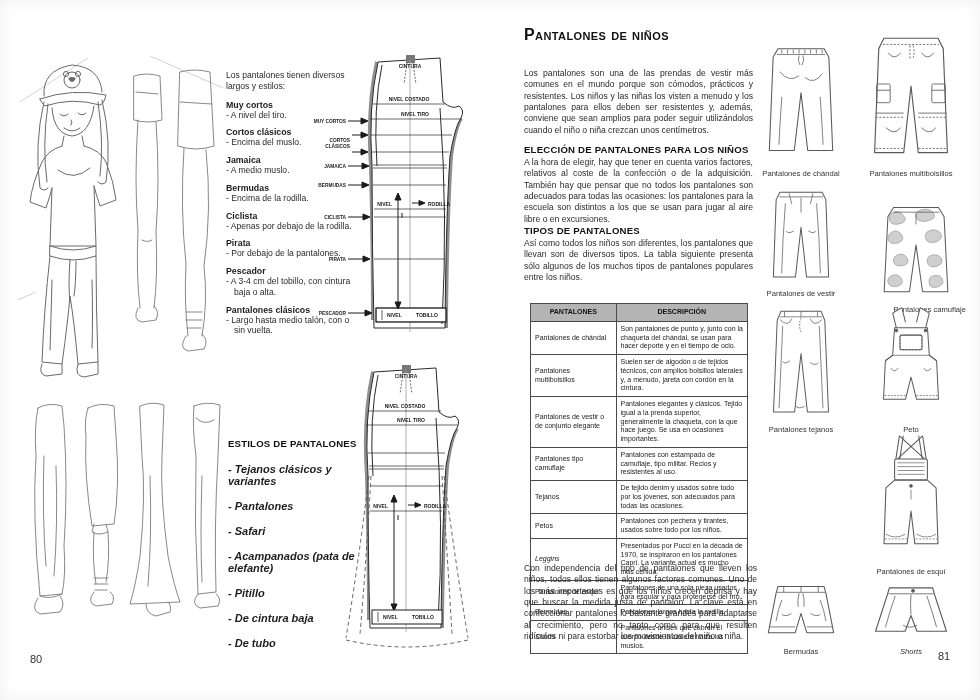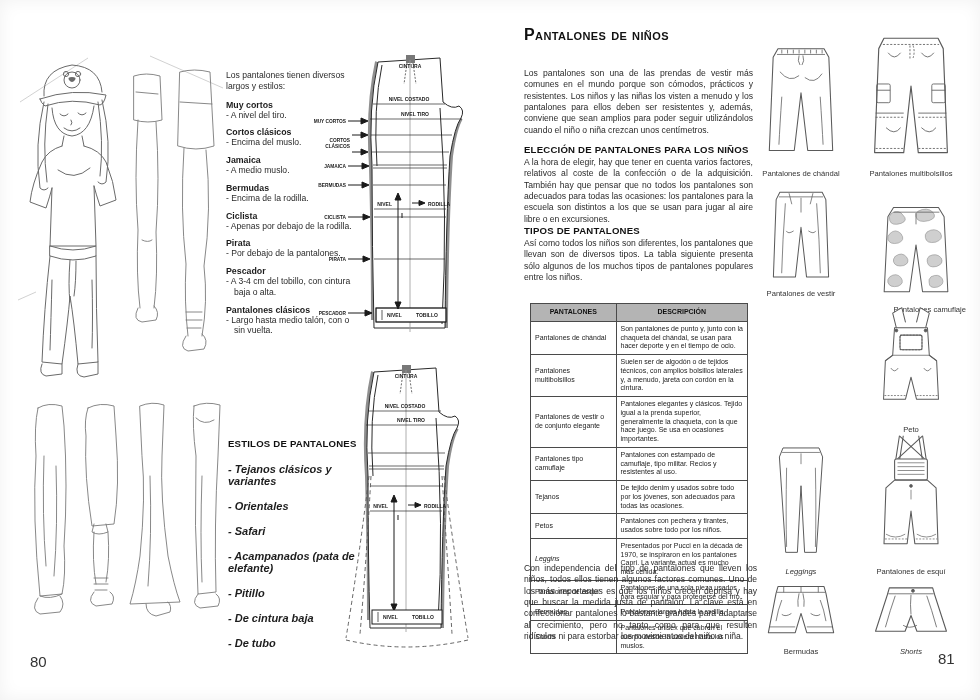--- a/index.html
+++ b/index.html
@@ -6,21 +6,21 @@
   body{width:980px;height:700px;background:#f3f3f1;font-family:"Liberation Sans",sans-serif;color:#222;position:relative;overflow:hidden;}
   .spread{position:absolute;inset:0;background:#fff;box-shadow:inset 0 0 18px rgba(0,0,0,.06);}
   .abs{position:absolute;}
   .pagetitle{font-weight:bold;font-variant:small-caps;font-size:16px;letter-spacing:.4px;color:#111;}
   .body-sm{font-size:8.6px;line-height:1.32;color:#2a2a2a;}
   .just{text-align:justify;}
   .itemname{font-weight:bold;font-size:8.8px;color:#1d1d1d;margin-top:7px;}
   .itemdesc{font-size:8.6px;line-height:1.25;color:#2a2a2a;padding-left:8px;text-indent:-8px;}
   .subhead{font-weight:bold;font-size:9.6px;color:#111;letter-spacing:.2px;}
   .styleitem{font-weight:bold;font-size:11px;color:#1d1d1d;margin-bottom:13px;font-style:italic;}
-  .pagenum{font-size:15px;color:#333;}
+  .pagenum{font-size:11px;color:#333;}
   table.types{border-collapse:collapse;width:218px;font-size:7px;line-height:1.25;}
   table.types th{background:#b4b4b4;border:1px solid #4a4a4a;font-size:7px;font-weight:bold;text-align:center;padding:4px 2px;color:#111;}
   table.types td{border:1px solid #4a4a4a;vertical-align:middle;padding:3px 4px;color:#222;}
   td.tname{width:78px;}
   td.tdesc{width:126px;}
   .it{font-style:italic;}
   figure.fig{margin:0;padding:0;display:flex;flex-direction:column;align-items:center;justify-content:flex-end;}
   figure.fig svg{flex:1 1 auto;}
   figcaption{font-size:7.6px;color:#333;text-align:center;margin-top:2px;white-space:nowrap;}
   svg text{font-family:"Liberation Sans",sans-serif;}
@@ -213,21 +213,21 @@
       <path d="M172 10 Q184 5 198 9 L196 60 Q192 130 194 196 L176 198 Q172 130 174 60 Q170 30 172 10 Z"></path>
       <path d="M174 22 Q182 30 192 24"></path>
       <path d="M180 80 Q178 140 180 186"></path>
       <path d="M176 198 q-8 10 2 14 l18 -2 q4 -8 -2 -12"></path>
     </g>
   </svg>
 
   <div class="abs" style="left:228px;top:438px;width:145px;">
     <div class="subhead" style="margin-bottom:14px;">ESTILOS DE PANTALONES</div>
     <div class="styleitem">- Tejanos clásicos y variantes</div>
-    <div class="styleitem">- Orientales</div>
+    <div class="styleitem">- Pantalones</div>
     <div class="styleitem">- Safari</div>
     <div class="styleitem">- Acampanados (pata de elefante)</div>
     <div class="styleitem">- Pitillo</div>
     <div class="styleitem">- De cintura baja</div>
     <div class="styleitem">- De tubo</div>
   </div>
 
   <svg class="abs" style="left:324px;top:356px;" width="163" height="300" viewBox="0 0 163 300">
     <g fill="none" stroke="#8f8f8f" stroke-width="6" stroke-linecap="butt">
       <path d="M50 16 Q40 62 44 120 Q46 200 46 264"></path>
@@ -417,53 +417,57 @@
         <path d="M28 60 q7 -5 12 1 q4 6 -3 9 q-9 2 -11 -4 q-1 -3 2 -6 Z"></path>
         <path d="M64 60 q8 -4 13 2 q3 6 -5 9 q-9 2 -10 -5 q-1 -3 2 -6 Z"></path>
         <path d="M22 82 q7 -5 12 1 q4 6 -3 9 q-9 2 -11 -4 q-1 -3 2 -6 Z"></path>
         <path d="M66 82 q8 -4 12 2 q3 6 -5 9 q-9 2 -9 -5 q-1 -3 2 -6 Z"></path>
       </g>
       <path d="M26 13 L75 13 M50 14 v12" fill="none" stroke="#5a5a5a" stroke-width="0.8"></path>
     </svg>
     <figcaption>Pantalones camuflaje</figcaption>
   </figure>
 
+  <figure class="fig abs" style="left:750px;top:304px;width:102px;height:130px;">
+    <svg width="92" height="116" viewBox="0 0 100 130">
+      <g fill="#fff" stroke="#5a5a5a" stroke-width="1.1" stroke-linejoin="round">
+        <path d="M28 8 L72 8 L76 18 L80 118 L57 118 L50 54 L43 118 L20 118 L24 18 Z"></path>
+      </g>
+      <g fill="none" stroke="#5a5a5a" stroke-width="0.8">
+        <path d="M27 14 L73 14"></path>
+        <path d="M32 8 v6 M50 8 v6 M68 8 v6"></path>
+        <path d="M27 17 Q36 26 40 16 M73 17 Q64 26 60 16"></path>
+        <path d="M50 15 q-3 8 0 16" stroke-dasharray="2 1.5"></path>
+        <path d="M30 24 Q28 70 26 114 M70 24 Q72 70 74 114"></path>
+        <path d="M38 62 q-5 4 -8 1 M60 64 q6 4 9 0"></path>
+        <path d="M44 112 q4 3 10 0"></path>
+      </g>
+    </svg>
+    <figcaption>Pantalones tejanos</figcaption>
+  </figure>
 
   <figure class="fig abs" style="left:856px;top:304px;width:110px;height:130px;">
     <svg width="100" height="116" viewBox="0 0 100 130">
       <g fill="#fff" stroke="#5a5a5a" stroke-width="1.1" stroke-linejoin="round">
         <path d="M34 26 L30 10 L40 4 L44 20 M66 26 L70 10 L60 4 L56 20"></path>
         <path d="M32 26 L68 26 L70 56 L78 62 L80 104 L56 104 L50 80 L44 104 L20 104 L22 62 L30 56 Z"></path>
         <rect x="38" y="34" width="24" height="16" rx="2"></rect>
       </g>
       <g fill="none" stroke="#5a5a5a" stroke-width="0.8">
         <path d="M38 34 h24 v16 h-24 Z" stroke-dasharray="2 1.5"></path>
         <circle cx="34" cy="29" r="1.6" fill="#5a5a5a"></circle>
           <circle cx="66" cy="29" r="1.6" fill="#5a5a5a"></circle>
         <path d="M22 62 L30 56 L70 56 L78 62"></path>
         <path d="M21 100 h23 M56 100 h23" stroke-dasharray="2 1.5"></path>
         <path d="M28 70 q4 6 8 0 M64 70 q4 6 8 0"></path>
       </g>
     </svg>
     <figcaption>Peto</figcaption>
   </figure>
 
-  <figure class="fig abs" style="left:750px;top:438px;width:102px;height:138px;">
-    <svg width="90" height="122" viewBox="0 0 100 135">
-      <g fill="#fff" stroke="#5a5a5a" stroke-width="1.1" stroke-linejoin="round">
-        <path d="M30 8 L70 8 L74 18 L67 124 L54 124 L50 50 L46 124 L33 124 L26 18 Z"></path>
-      </g>
-      <g fill="none" stroke="#5a5a5a" stroke-width="0.8">
-        <path d="M29 13 L71 13"></path>
-        <path d="M50 14 v12"></path>
-        <path d="M34 30 Q33 80 34 118 M66 30 Q67 80 66 118"></path>
-      </g>
-    </svg>
-    <figcaption class="it">Leggings</figcaption>
-  </figure>
 
   <figure class="fig abs" style="left:856px;top:430px;width:110px;height:146px;">
     <svg width="100" height="130" viewBox="0 0 100 140">
       <g fill="none" stroke="#5a5a5a" stroke-width="1.1" stroke-linejoin="round">
         <path d="M38 6 L34 32 M42 6 L38 32 M58 6 L62 32 M62 6 L66 32"></path>
         <path d="M38 6 L64 30 M62 6 L36 30"></path>
       </g>
       <g fill="#fff" stroke="#5a5a5a" stroke-width="1.1" stroke-linejoin="round">
         <rect x="33" y="30" width="34" height="22" rx="2"></rect>
         <path d="M33 52 L24 60 L22 118 L46 118 L50 84 L54 118 L78 118 L76 60 L67 52 Z"></path>

